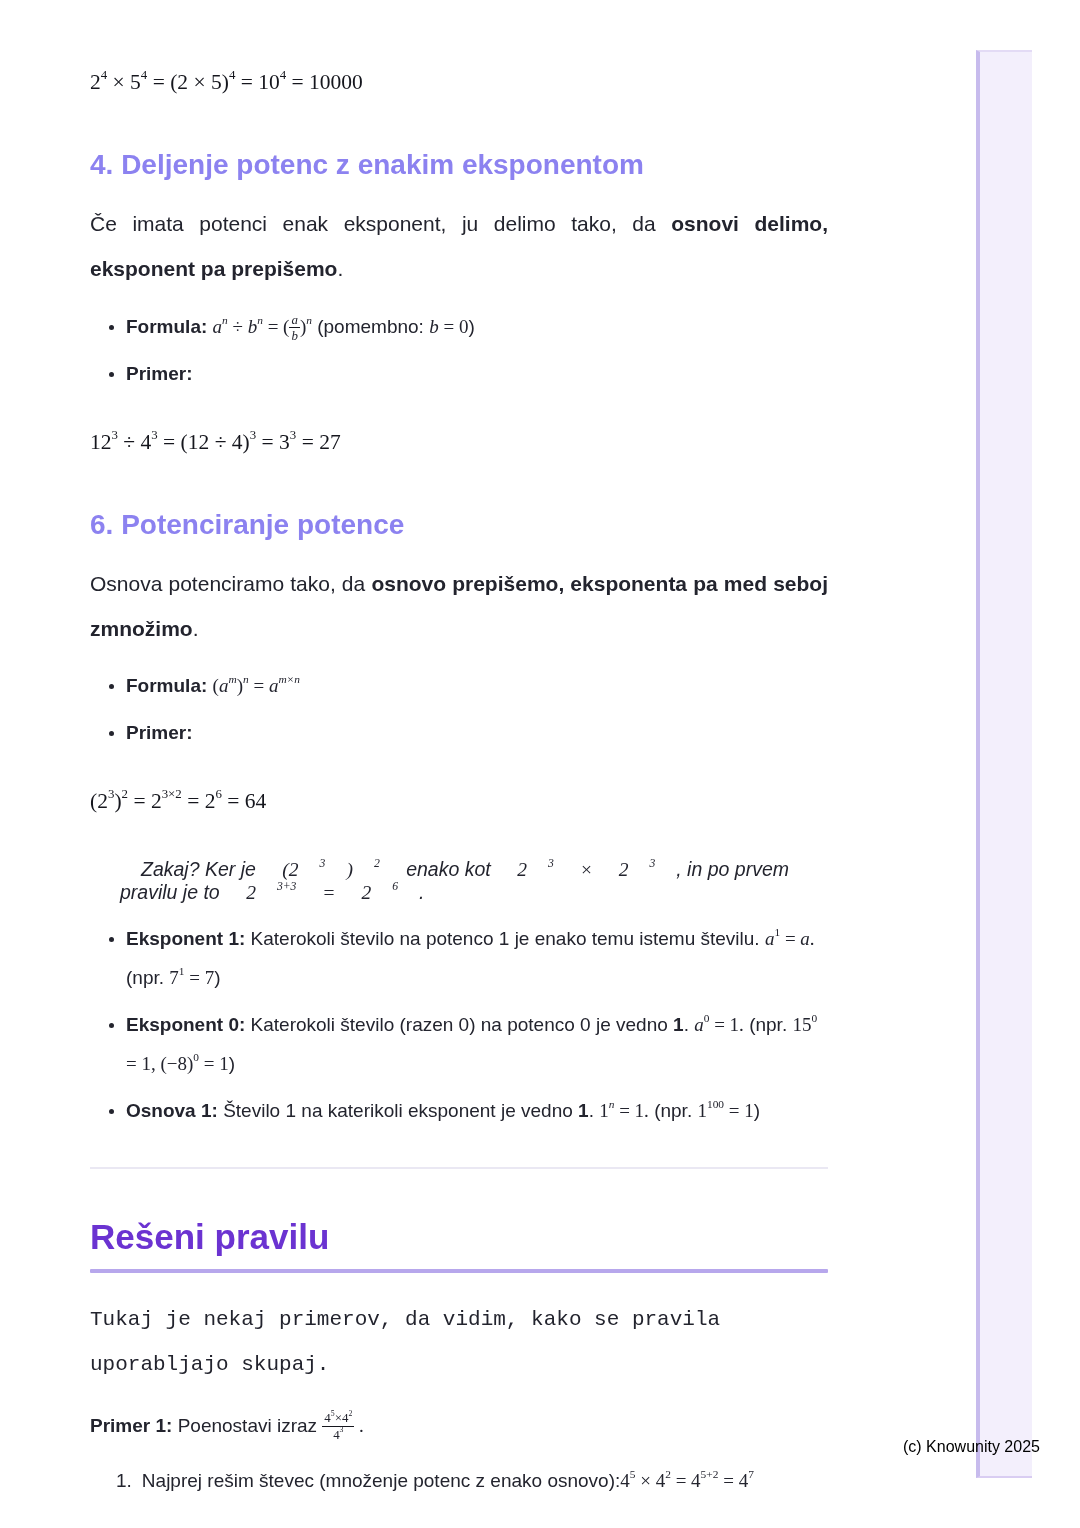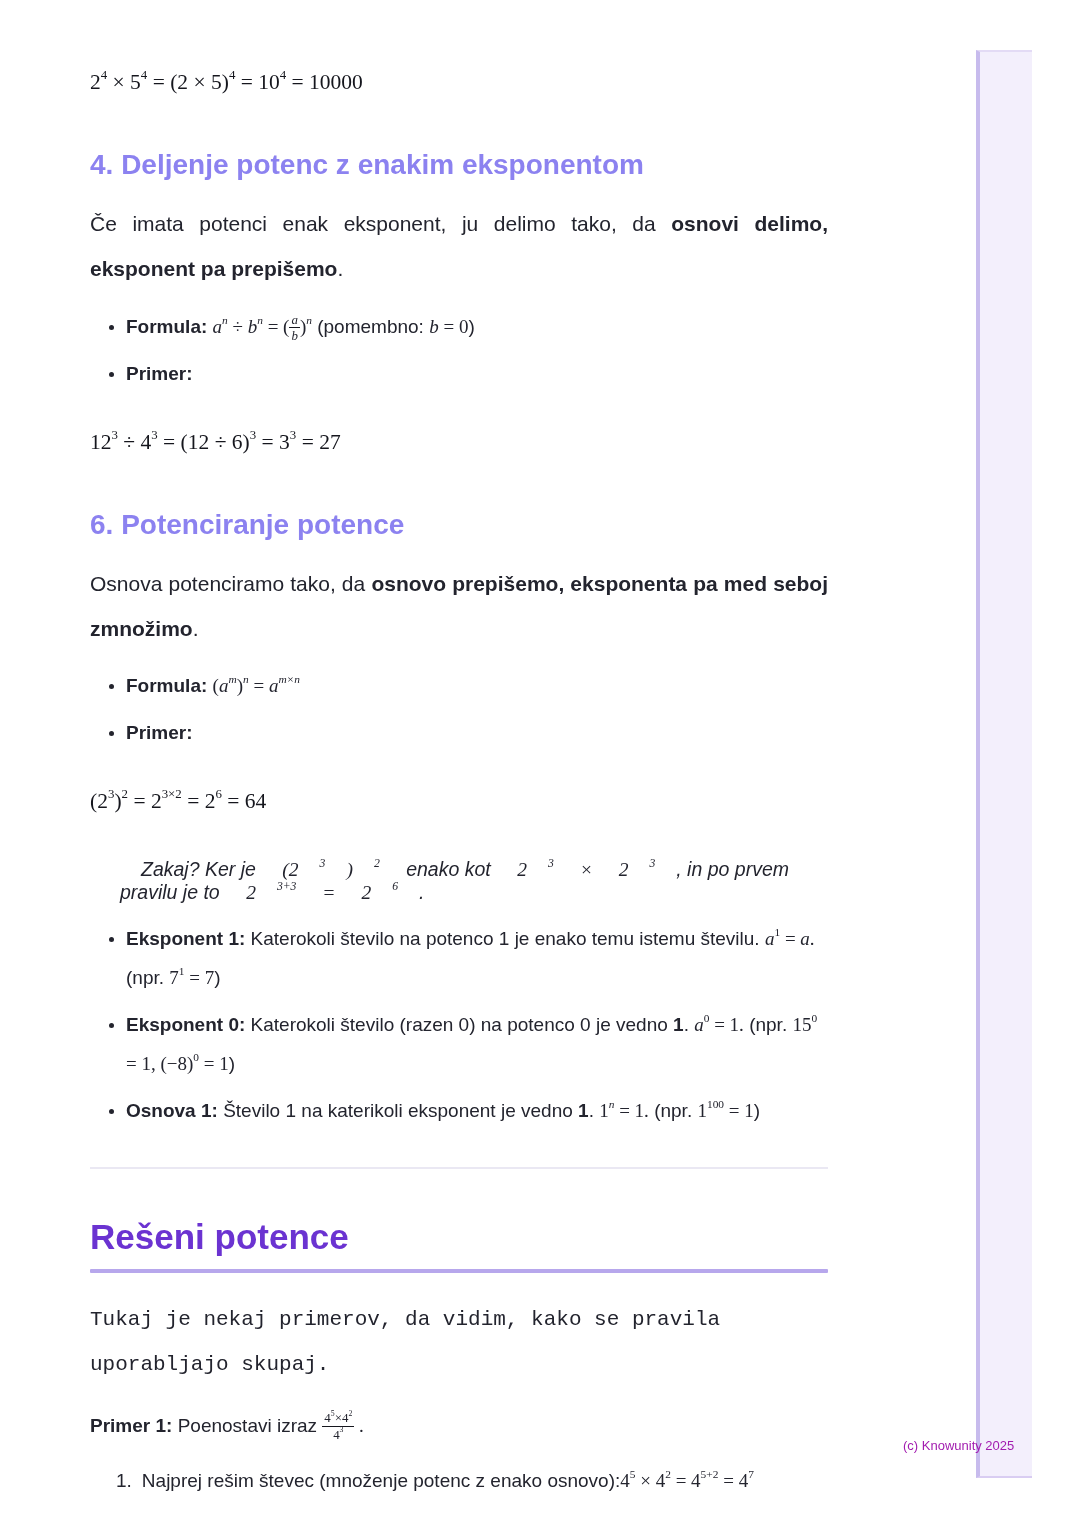--- a/index.html
+++ b/index.html
@@ -48,21 +48,21 @@
   .mt56{margin-top:56px;}
   .mt14{margin-top:14px;}
 
   .side-panel{
     position:absolute;left:976px;top:50px;width:52px;height:1424px;z-index:1;
     background:#f3effc;border-left:4px solid #c7bbed;
     border-top:2px solid #e3dbf5;border-bottom:2px solid #d9cdf2;
   }
   .copyright{
     position:absolute;top:1438px;left:903px;z-index:3;
-    font-size:13px;color:#a21caf;white-space:nowrap;
+    font-size:16px;color:#000000;white-space:nowrap;
   }
 </style>
 </head>
 <body>
 
 <div>
 
   <div class="side-panel"></div>
 
   <main class="content">
@@ -71,21 +71,21 @@
 
     <h2 class="sec">4. Deljenje potenc z enakim eksponentom</h2>
 
     <p class="body"><span>Če imata potenci enak eksponent, ju delimo tako, da </span><span class="b">osnovi delimo, eksponent pa prepišemo</span><span>.</span></p>
 
     <ul class="blist">
       <li><span class="b">Formula: </span><span class="mv">a</span><sup class="mv">n</sup><span class="mr"> ÷ </span><span class="mv">b</span><sup class="mv">n</sup><span class="mr"> = (</span><span class="frac"><span class="top"><span class="mv">a</span></span><span class="bot"><span class="mv">b</span></span></span><span class="mr">)</span><sup class="mv">n</sup><span> (pomembno: </span><span class="mv">b</span><span class="mr"> = 0</span><span>)</span></li>
       <li><span class="b">Primer:</span></li>
     </ul>
 
-    <div class="math-line mt36"><span class="mr">12</span><sup class="mr">3</sup><span class="mr"> ÷ 4</span><sup class="mr">3</sup><span class="mr"> = (12 ÷ 6)</span><sup class="mr">3</sup><span class="mr"> = 3</span><sup class="mr">3</sup><span class="mr"> = 27</span></div>
+    <div class="math-line mt36"><span class="mr">12</span><sup class="mr">3</sup><span class="mr"> ÷ 4</span><sup class="mr">3</sup><span class="mr"> = (12 ÷ 4)</span><sup class="mr">3</sup><span class="mr"> = 3</span><sup class="mr">3</sup><span class="mr"> = 27</span></div>
 
     <h2 class="sec mt56">6. Potenciranje potence</h2>
 
     <p class="body"><span>Osnova potenciramo tako, da </span><span class="b">osnovo prepišemo, eksponenta pa med seboj zmnožimo</span><span>.</span></p>
 
     <ul class="blist mt14">
       <li><span class="b">Formula: </span><span class="mr">(</span><span class="mv">a</span><sup class="mv">m</sup><span class="mr">)</span><sup class="mv">n</sup><span class="mr"> = </span><span class="mv">a</span><sup class="mv">m×n</sup></li>
       <li><span class="b">Primer:</span></li>
     </ul>
 
@@ -95,21 +95,21 @@
 
 
     <ul class="blist">
       <li><span class="b">Eksponent 1: </span><span>Katerokoli število na potenco 1 je enako temu istemu številu. </span><span class="mv">a</span><sup class="mr">1</sup><span class="mr"> = </span><span class="mv">a</span><span class="mr">. </span><span>(npr. </span><span class="mr">7</span><sup class="mr">1</sup><span class="mr"> = 7</span><span>)</span></li>
       <li><span class="b">Eksponent 0: </span><span>Katerokoli število (razen 0) na potenco 0 je vedno </span><span class="b">1</span><span>. </span><span class="mv">a</span><sup class="mr">0</sup><span class="mr"> = 1.</span><span> (npr. </span><span class="mr">15</span><sup class="mr">0</sup><span class="mr"> = 1, (−8)</span><sup class="mr">0</sup><span class="mr"> = 1</span><span>)</span></li>
       <li><span class="b">Osnova 1: </span><span>Število 1 na katerikoli eksponent je vedno </span><span class="b">1</span><span>. </span><span class="mr">1</span><sup class="mv">n</sup><span class="mr"> = 1.</span><span> (npr. </span><span class="mr">1</span><sup class="mr">100</sup><span class="mr"> = 1</span><span>)</span></li>
     </ul>
 
     <div class="divider"></div>
 
-    <h1 class="big">Rešeni potence</h1>
+    <h1 class="big">Rešeni pravilu</h1>
 
     <div class="rule"></div>
 
     <p class="body single">Tukaj je nekaj primerov, da vidim, kako se pravila uporabljajo skupaj.</p>
 
     <div class="primer"><span class="b">Primer 1: </span><span>Poenostavi izraz </span><span class="frac"><span class="top"><span class="mr">4</span><sup class="mr">5</sup><span class="mr">×4</span><sup class="mr">2</sup></span><span class="bot"><span class="mr">4</span><sup class="mr">3</sup></span></span><span class="mr"> .</span></div>
 
     <div class="step">
       <span class="marker">1.</span>
       <span><span>Najprej rešim števec (množenje potenc z enako osnovo):</span><span class="mr">4</span><sup class="mr">5</sup><span class="mr"> × 4</span><sup class="mr">2</sup><span class="mr"> = 4</span><sup class="mr">5+2</sup><span class="mr"> = 4</span><sup class="mr">7</sup></span>

